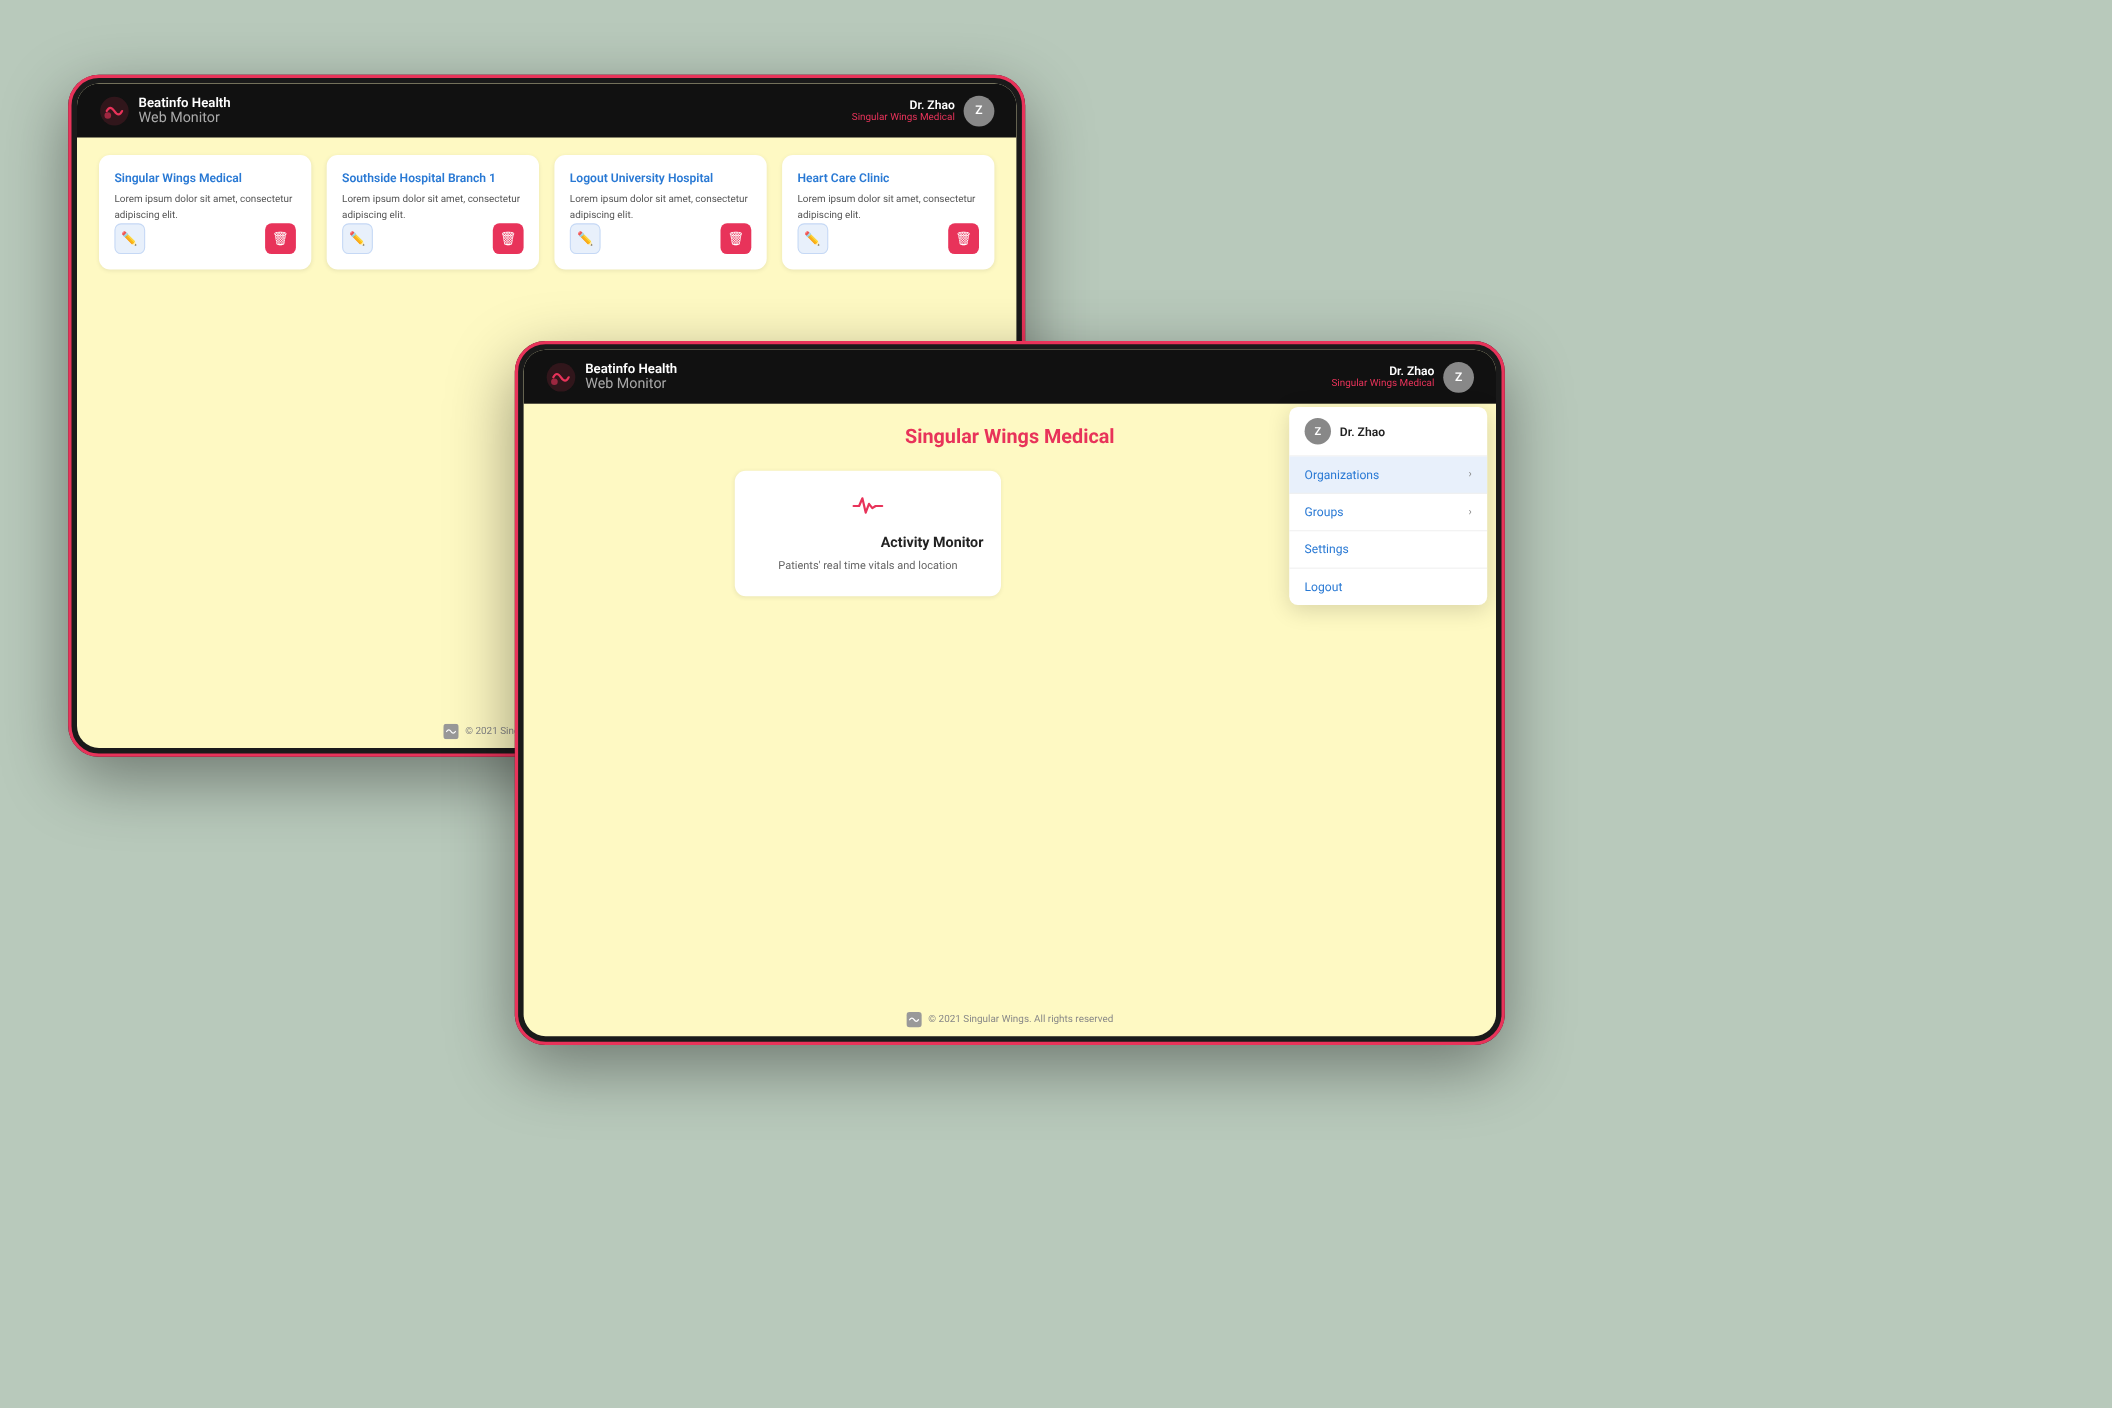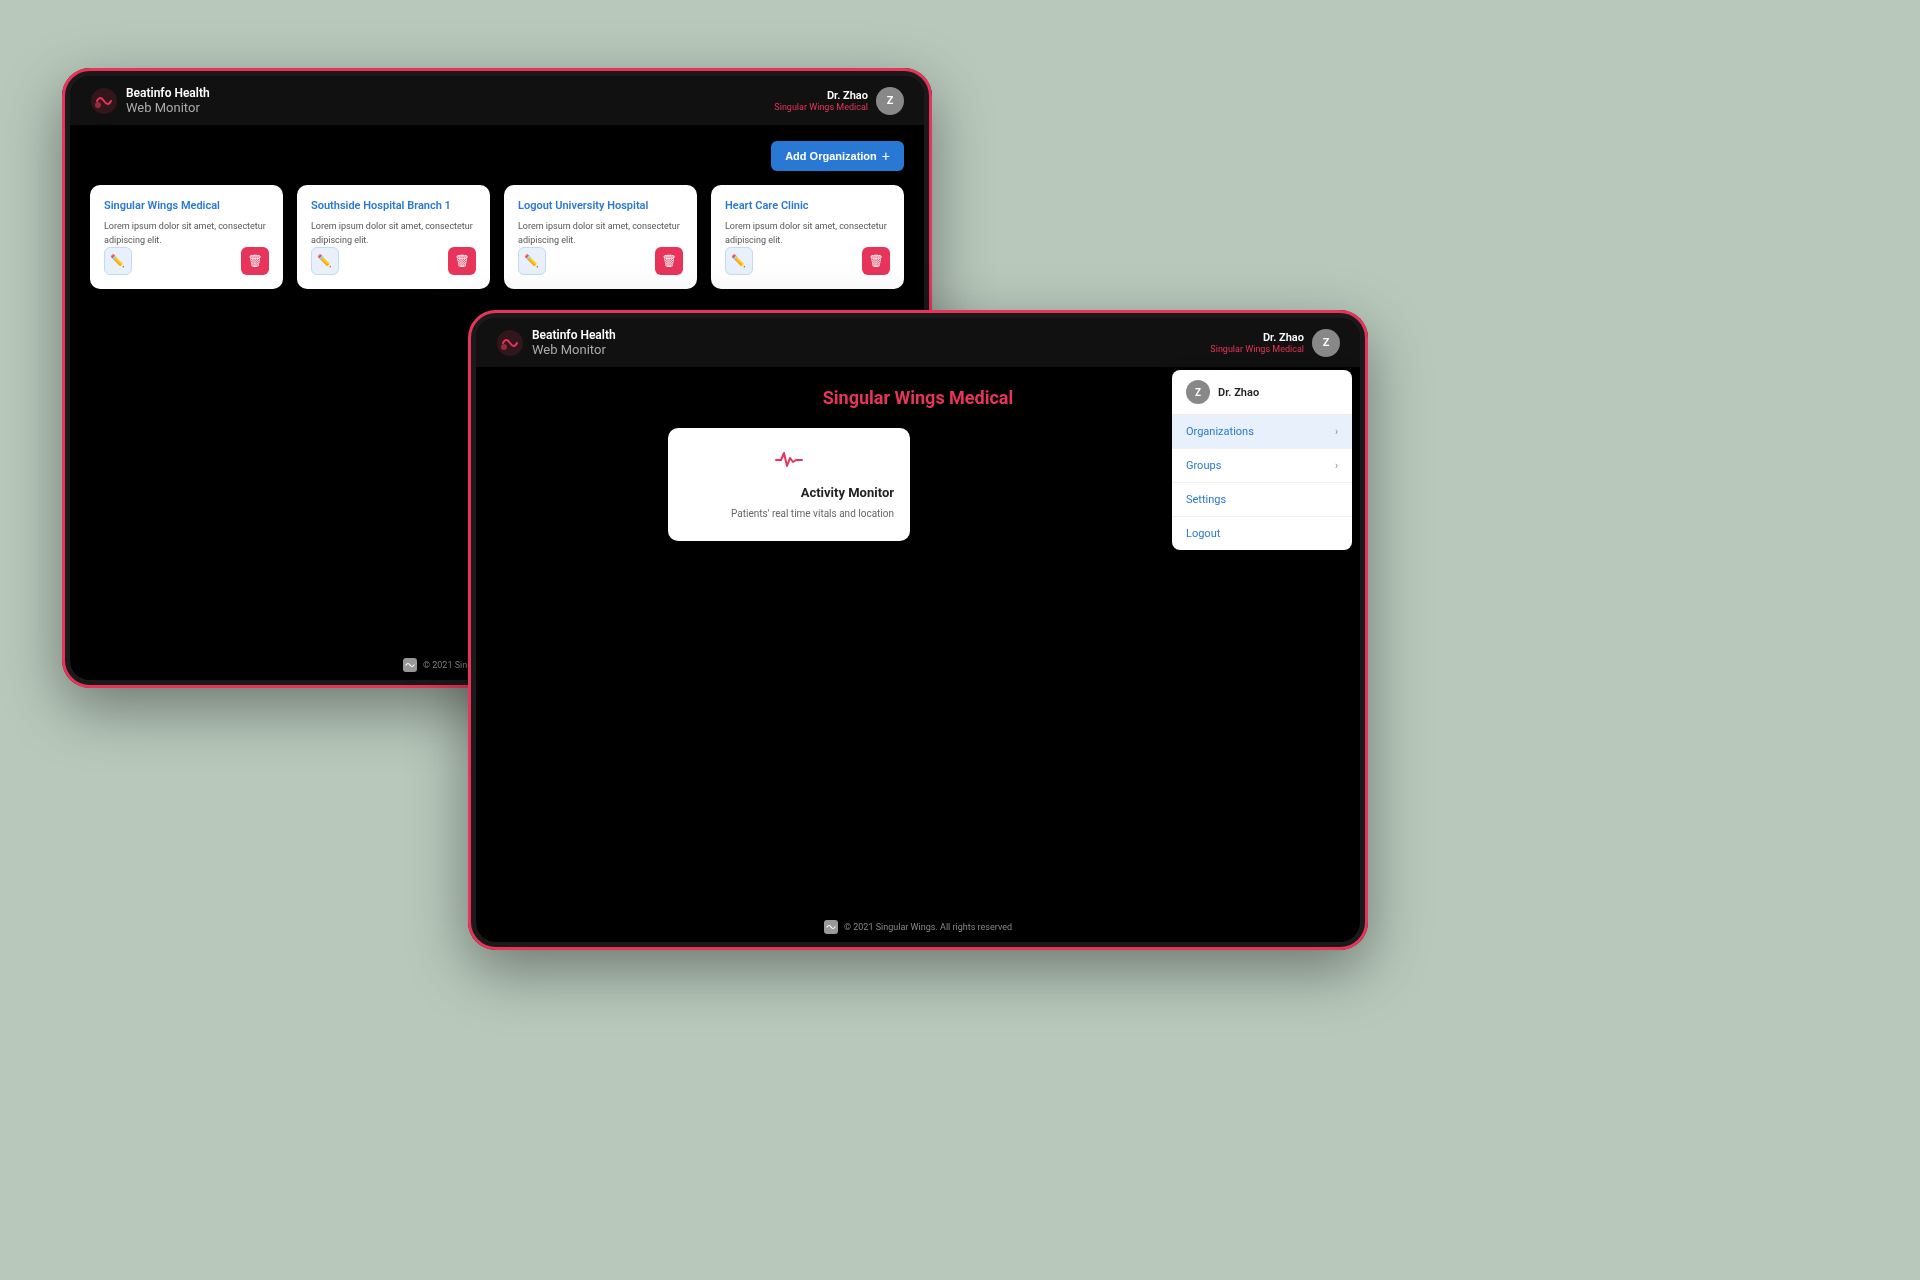--- a/index.html
+++ b/index.html
@@ -18,21 +18,21 @@
       border-radius: 28px;
       background: #1a1a1a;
       padding: 8px;
       box-shadow: 0 20px 60px rgba(0,0,0,0.4);
     }
     .tablet-inner {
       border-radius: 20px;
       overflow: hidden;
       width: 100%;
       height: 100%;
-      background: #000000;
+      background: #fef9c3;
       display: flex;
       flex-direction: column;
     }
     .tablet-border {
       position: absolute;
       inset: 0;
       border-radius: 28px;
       border: 3px solid #e8335a;
       pointer-events: none;
     }
@@ -252,21 +252,20 @@
       font-size: 13px;
       font-weight: 700;
       color: #222;
       margin-bottom: 6px;
       text-align: right;
     }
     .dashboard-card-desc {
       font-size: 10px;
       color: #666;
       line-height: 1.5;
-      text-align: right;
     }
 
     
     .dropdown-menu {
       position: absolute;
       top: 52px;
       right: 8px;
       width: 180px;
       background: white;
       border-radius: 8px;
@@ -342,26 +341,20 @@
       <div class="header-user">
         <div class="header-user-info">
           <div class="header-user-name">Dr. Zhao</div>
           <div class="header-user-org">Singular Wings Medical</div>
         </div>
         <div class="header-avatar">Z</div>
       </div>
     </div>
 
     <div class="main-content">
-      <div class="toolbar">
-        <button class="add-org-btn">
-          <span>Add Organization</span>
-          <span class="plus">+</span>
-        </button>
-      </div>
       <div class="org-grid">
 
         <div class="org-card">
           <div class="org-card-title">Singular Wings Medical</div>
           <div class="org-card-desc">Lorem ipsum dolor sit amet, consectetur adipiscing elit.</div>
           <div class="org-card-actions">
             <button class="org-action-btn org-action-edit">✏️</button>
             <button class="org-action-btn org-action-delete">🗑</button>
           </div>
         </div>

